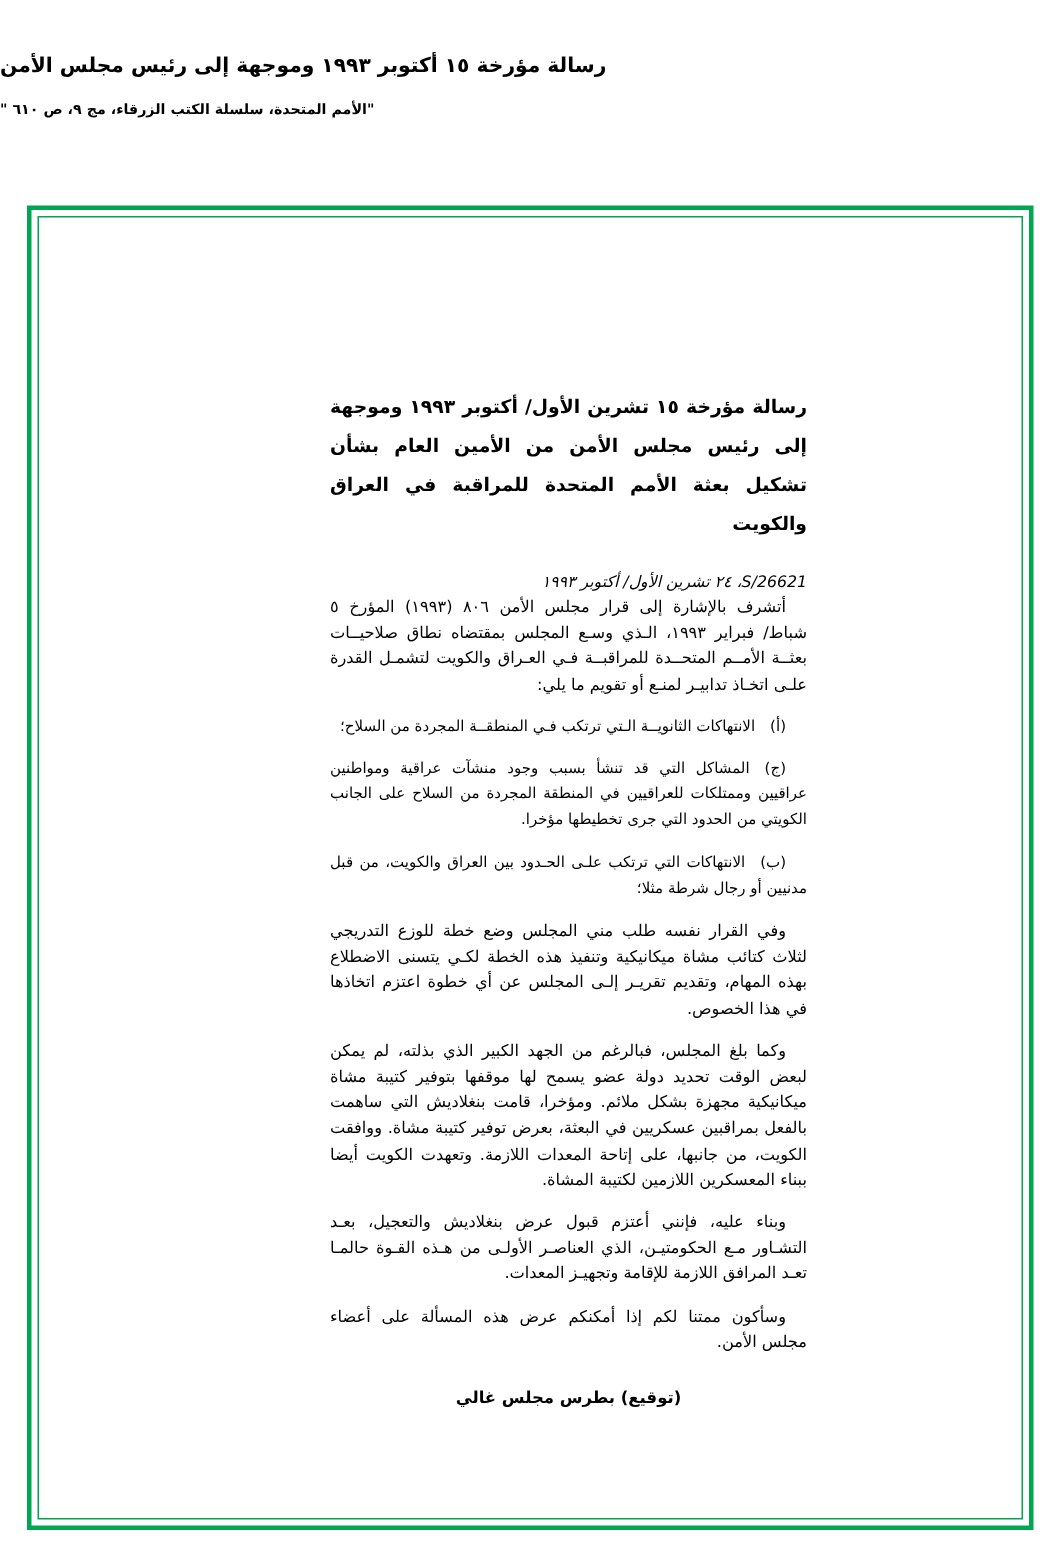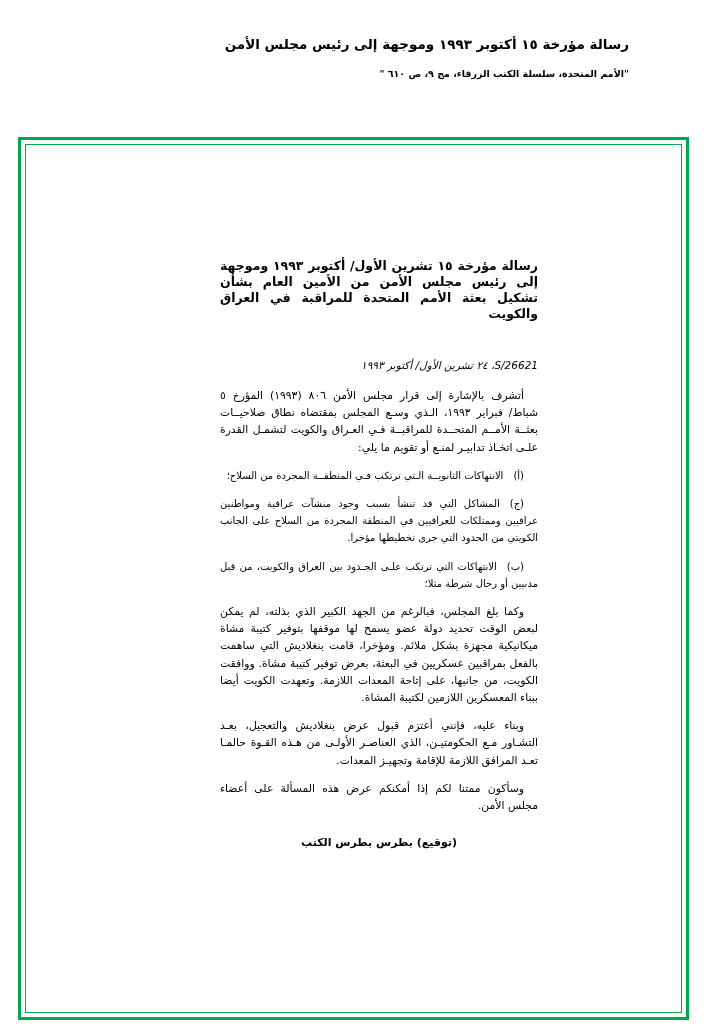--- a/index.html
+++ b/index.html
@@ -15,21 +15,21 @@
     color: #000000;
     overflow: hidden;
   }
 
   
   .doc-header {
     position: absolute;
     top: 30px;
     left: 0;
     width: 629px;
-    text-align: right;
+    text-align: left;
   }
   .doc-header .hline {
     font-weight: bold;
     font-size: 13.5px;
     line-height: 28px;
     direction: rtl;
     letter-spacing: 0px;
   }
   .doc-header .hsource {
     font-weight: bold;
@@ -66,29 +66,28 @@
     top: 118px;
     right: 148px;
     width: 318px;
     direction: rtl;
     text-align: justify;
   }
 
   .doc-title {
     font-weight: bold;
     font-size: 12.5px;
-    line-height: 16px;
+    line-height: 26px;
     text-align: justify;
-    margin-bottom: 35px;
+    margin-bottom: 18px;
   }
 
   .doc-ref {
     font-size: 10.5px;
     line-height: 16px;
-    margin-bottom: 14px;
     text-align: justify;
     font-style: italic;
     direction: rtl;
   }
   .doc-ref .refcode {
     font-style: italic;
   }
 
   p.para {
     font-size: 10.8px;
@@ -141,20 +140,21 @@
     </p>
 
     <p class="item">
       <span class="marker">(ج)</span><span>المشاكل التي قد تنشأ بسبب وجود منشآت عراقية ومواطنين عراقيين وممتلكات للعراقيين في المنطقة المجردة من السلاح على الجانب الكويتي من الحدود التي جرى تخطيطها مؤخرا.</span>
     </p>
 
     <p class="item">
       <span class="marker">(ب)</span><span>الانتهاكات التي ترتكب علـى الحـدود بين العراق والكويت، من قبل مدنيين أو رجال شرطة مثلا؛</span>
     </p>
 
+    <p class="para">وفي القرار نفسه طلب مني المجلس وضع خطة للوزع التدريجي لثلاث كتائب مشاة ميكانيكية وتنفيذ هذه الخطة لكـي يتسنى الاضطلاع بهذه المهام، وتقديم تقريـر إلـى المجلس عن أي خطوة اعتزم اتخاذها في هذا الخصوص.</p>
     <p class="para">وكما بلغ المجلس، فبالرغم من الجهد الكبير الذي بذلته، لم يمكن لبعض الوقت تحديد دولة عضو يسمح لها موقفها بتوفير كتيبة مشاة ميكانيكية مجهزة بشكل ملائم. ومؤخرا، قامت بنغلاديش التي ساهمت بالفعل بمراقبين عسكريين في البعثة، بعرض توفير كتيبة مشاة. ووافقت الكويت، من جانبها، على إتاحة المعدات اللازمة. وتعهدت الكويت أيضا ببناء المعسكرين اللازمين لكتيبة المشاة.</p>
     <p class="para">وبناء عليه، فإنني أعتزم قبول عرض بنغلاديش والتعجيل، بعـد التشـاور مـع الحكومتيـن، الذي العناصـر الأولـى من هـذه القـوة حالمـا تعـد المرافق اللازمة للإقامة وتجهيـز المعدات.</p>
     <p class="para">وسأكون ممتنا لكم إذا أمكنكم عرض هذه المسألة على أعضاء مجلس الأمن.</p>
 
-    <div class="signature">(توقيع) بطرس بطرس الكتب</div>
+    <div class="signature">(توقيع) بطرس مجلس غالي</div>
 
   </div>
 </div>
 
 </body></html>

